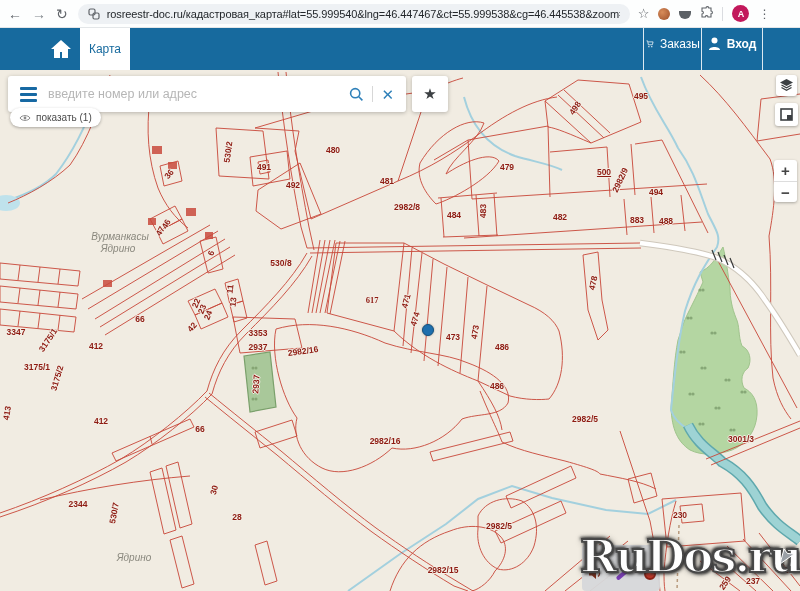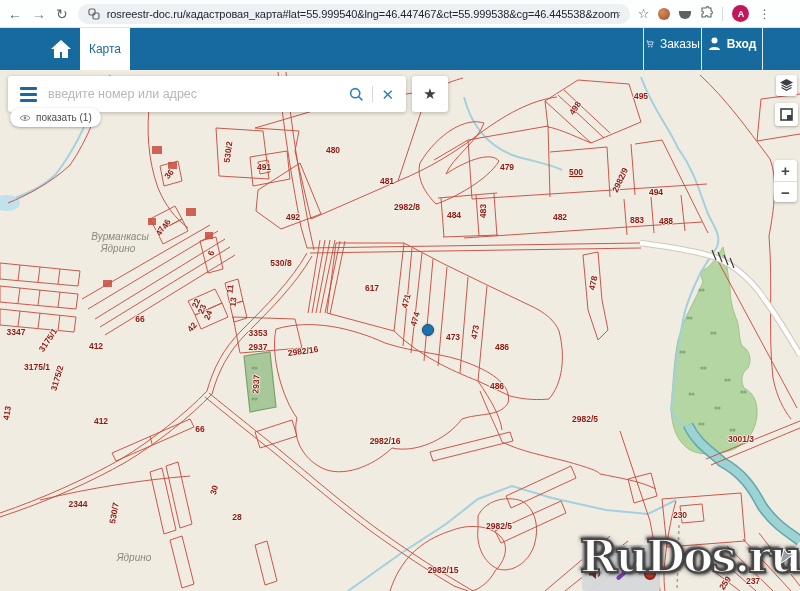--- a/index.html
+++ b/index.html
@@ -247,45 +247,45 @@
       </g>
       <path d="M679,525 L677,591" stroke="#b89a7d" stroke-width="1.5" stroke-dasharray="3,3" fill="none"></path>
     </svg>
 
     <div id="map-labels">
         <div class="plabel" style="left: 593px; top: 26px; transform: translate(-50%, -50%); margin-left: 48px;">495</div>
         <div class="plabel" style="left: 575px; top: 38px; transform: translate(-50%, -50%) rotate(-55deg);">498</div>
         <div class="plabel" style="left: 333px; top: 80px; transform: translate(-50%, -50%);">480</div>
         <div class="plabel" style="left: 228px; top: 82px; transform: translate(-50%, -50%) rotate(-82deg);">530/2</div>
         <div class="plabel" style="left: 264px; top: 97px; transform: translate(-50%, -50%);">491</div>
-        <div class="plabel" style="left: 293px; top: 115px; transform: translate(-50%, -50%); margin-top: 32px;">492</div>
+        <div class="plabel" style="left: 293px; top: 115px; transform: translate(-50%, -50%);">492</div>
         <div class="plabel" style="left: 387px; top: 111px; transform: translate(-50%, -50%);">481</div>
         <div class="plabel" style="left: 407px; top: 137px; transform: translate(-50%, -50%);">2982/8</div>
         <div class="plabel" style="left: 454px; top: 145px; transform: translate(-50%, -50%);">484</div>
         <div class="plabel" style="left: 483px; top: 141px; transform: translate(-50%, -50%) rotate(-88deg);">483</div>
         <div class="plabel" style="left: 507px; top: 97px; transform: translate(-50%, -50%);">479</div>
-        <div class="plabel" style="left: 576px; top: 102px; transform: translate(-50%, -50%); text-decoration: underline;">500</div>
+        <div class="plabel" style="left: 604px; top: 102px; transform: translate(-50%, -50%); text-decoration: underline;">500</div>
         <div class="plabel" style="left: 620px; top: 110px; transform: translate(-50%, -50%) rotate(-65deg);">2982/9</div>
         <div class="plabel" style="left: 656px; top: 122px; transform: translate(-50%, -50%); text-align: center;">494</div>
         <div class="plabel" style="left: 560px; top: 147px; transform: translate(-50%, -50%);">482</div>
         <div class="plabel" style="left: 637px; top: 150px; transform: translate(-50%, -50%);">883</div>
         <div class="plabel" style="left: 666px; top: 151px; transform: translate(-50%, -50%);">488</div>
         <div class="plabel" style="left: 169px; top: 104px; transform: translate(-50%, -50%) rotate(-50deg);">36</div>
         <div class="plabel" style="left: 166px; top: 154px; transform: translate(-50%, -50%) rotate(-62deg);">46</div>
         <div class="plabel" style="left: 160px; top: 161px; transform: translate(-50%, -50%) rotate(-62deg);">47</div>
         <div class="plabel" style="left: 211px; top: 183px; transform: translate(-50%, -50%) rotate(-70deg);">6</div>
         <div class="plabel" style="left: 230px; top: 219px; transform: translate(-50%, -50%) rotate(-84deg);">11</div>
         <div class="plabel" style="left: 233px; top: 232px; transform: translate(-50%, -50%) rotate(-84deg);">13</div>
         <div class="plabel" style="left: 196px; top: 233px; transform: translate(-50%, -50%) rotate(-68deg);">22</div>
         <div class="plabel" style="left: 202px; top: 239px; transform: translate(-50%, -50%) rotate(-68deg);">23</div>
         <div class="plabel" style="left: 208px; top: 245px; transform: translate(-50%, -50%) rotate(-68deg);">24</div>
         <div class="plabel" style="left: 192px; top: 257px; transform: translate(-50%, -50%) rotate(-48deg);">42</div>
         <div class="plabel" style="left: 140px; top: 249px; transform: translate(-50%, -50%);">66</div>
         <div class="plabel" style="left: 281px; top: 193px; transform: translate(-50%, -50%);">530/8</div>
-        <div class="plabel" style="left: 372px; top: 218px; transform: translate(-50%, -50%);">617</div>
+        <div class="plabel" style="left: 372px; top: 230px; transform: translate(-50%, -50%); font-family: Liberation Serif, serif;">617</div>
         <div class="plabel" style="left: 406px; top: 231px; transform: translate(-50%, -50%) rotate(-75deg);">471</div>
         <div class="plabel" style="left: 415px; top: 249px; transform: translate(-50%, -50%) rotate(-73deg);">474</div>
         <div class="plabel" style="left: 453px; top: 267px; transform: translate(-50%, -50%);">473</div>
         <div class="plabel" style="left: 475px; top: 262px; transform: translate(-50%, -50%) rotate(-80deg);">473</div>
         <div class="plabel" style="left: 502px; top: 277px; transform: translate(-50%, -50%);">486</div>
         <div class="plabel" style="left: 497px; top: 316px; transform: translate(-50%, -50%);">486</div>
         <div class="plabel" style="left: 593px; top: 213px; transform: translate(-50%, -50%) rotate(-78deg);">478</div>
         <div class="plabel" style="left: 258px; top: 263px; transform: translate(-50%, -50%);">3353</div>
         <div class="plabel" style="left: 258px; top: 277px; transform: translate(-50%, -50%);">2937</div>
         <div class="plabel" style="left: 256px; top: 314px; transform: translate(-50%, -50%) rotate(-86deg);">2937</div>

